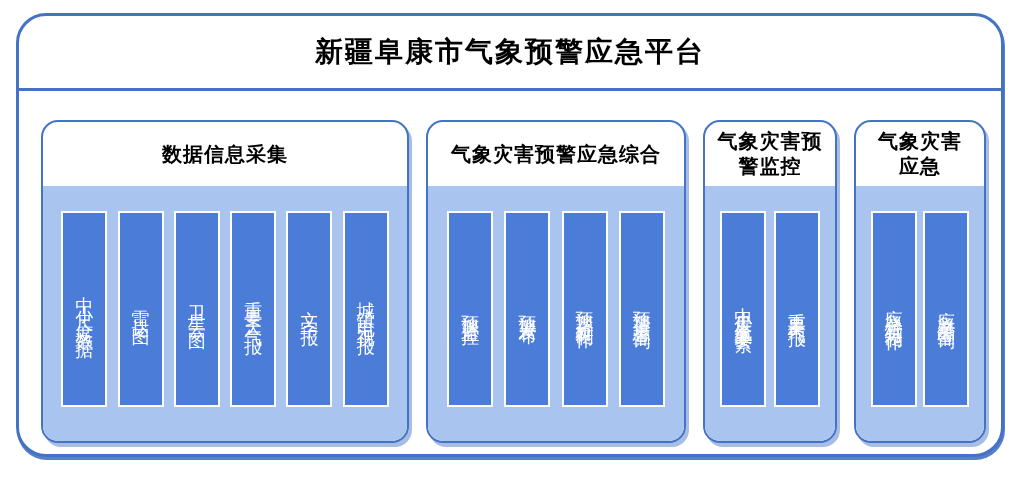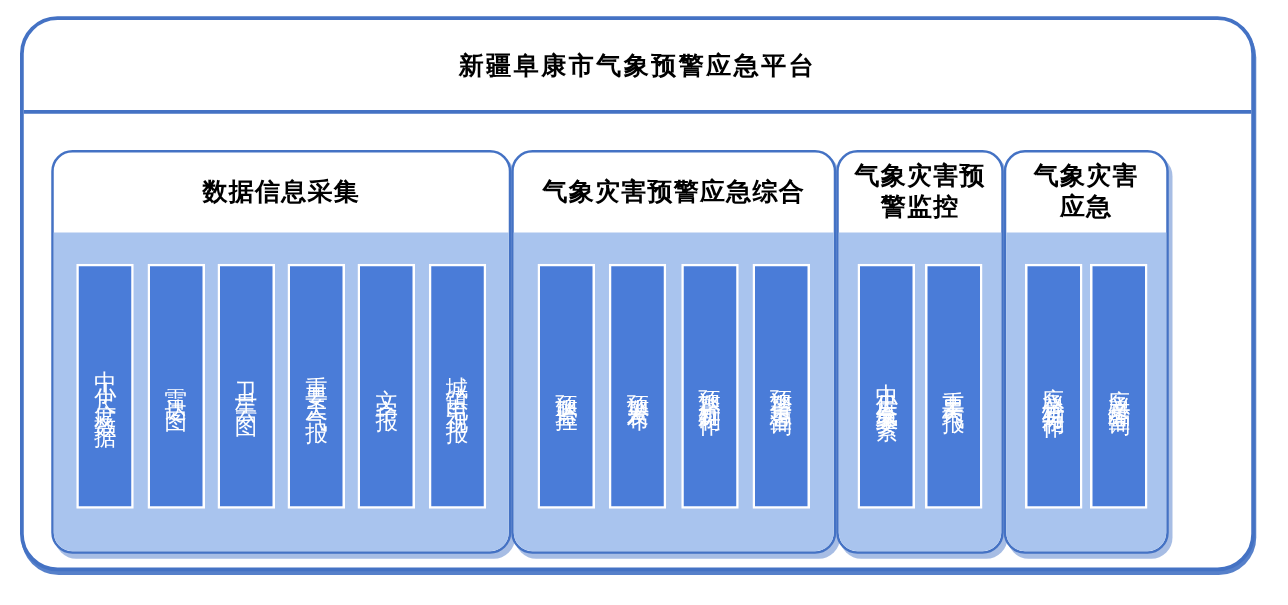--- a/index.html
+++ b/index.html
@@ -26,28 +26,29 @@
     border: 3px solid #4472C4;
     border-radius: 30px;
     box-shadow: 1px 3px 0 rgba(68,114,196,0.9);
   }
   .title-bar {
     height: 72px;
     display: flex;
     align-items: center;
     justify-content: center;
     border-bottom: 3px solid #4472C4;
-    font-size: 20px;
+    font-size: 28px;
     font-weight: bold;
     letter-spacing: 2px;
     color: #000000;
   }
   .content {
     display: flex;
     align-items: stretch;
+    gap: 17px;
     height: 323px;
     padding: 29px 14px 0 22px;
   }
   .group {
     box-sizing: border-box;
     display: flex;
     flex-direction: column;
     background: #ffffff;
     border: 2px solid #4472C4;
     border-radius: 17px;

